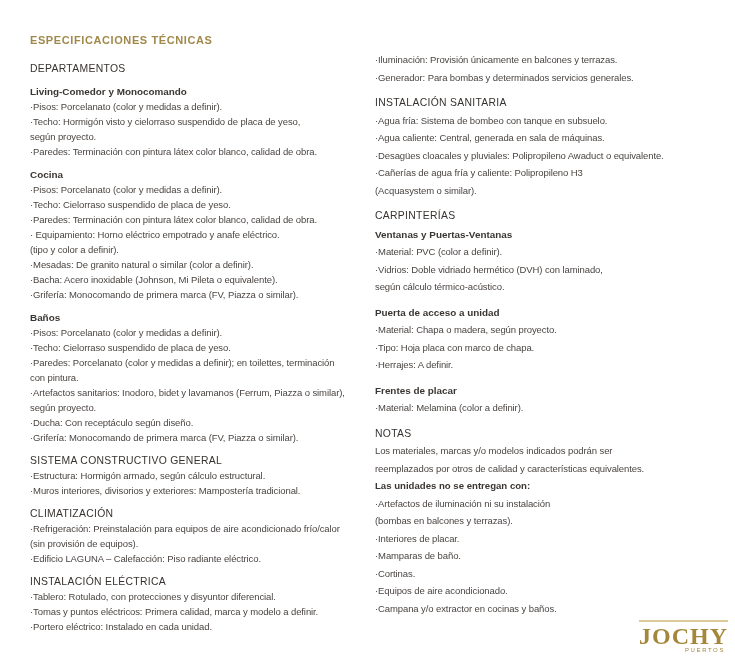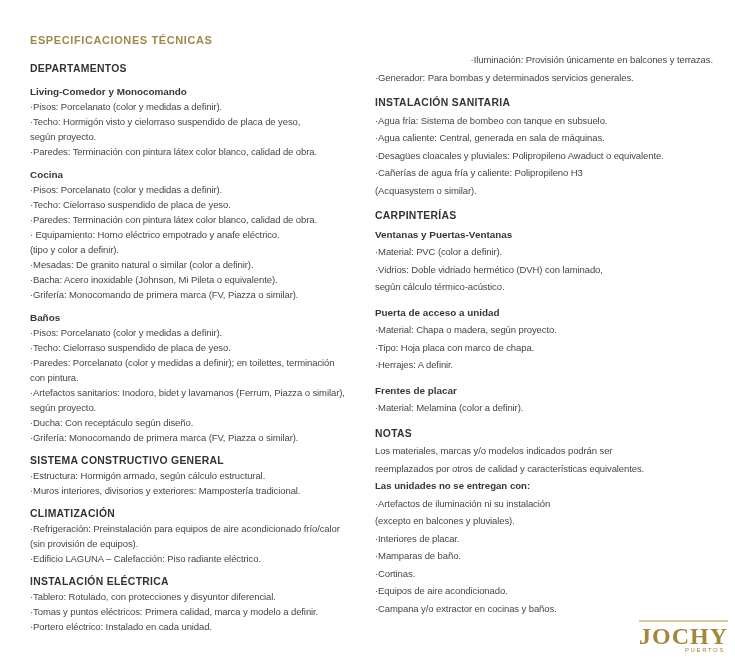--- a/index.html
+++ b/index.html
@@ -36,40 +36,40 @@
   .gap{flex:0 0 8px;}
   .col-right{flex:1 1 auto;}
   .line{
     font-size:9.5px;letter-spacing:-.1px;
     color:var(--body);
     white-space:nowrap;
   }
   .col-left .line{line-height:15px;}
   .col-right .line{line-height:17.5px;}
   .h1{
-    font-size:10.4px;font-weight:700;letter-spacing:.3px;
+    font-size:10.4px;font-weight:400;letter-spacing:.3px;
     color:var(--heading);
     white-space:nowrap;
   }
   .h2{
     font-size:9.9px;font-weight:600;letter-spacing:0;
     color:var(--subheading);
     white-space:nowrap;
   }
   .b-line{
     font-size:9.6px;font-weight:600;
     color:var(--subheading);
     white-space:nowrap;
   }
   .col-left .h1,.col-left .h2{line-height:15px;margin-top:8px;}
   .col-left .h1:first-child{margin-top:10px;}
   .col-right .h1,.col-right .h2{line-height:17.5px;margin-top:8px;}
   .col-right .h1 + .h2{margin-top:1px;}
   .col-right .b-line{line-height:17.5px;}
-  .col-right .line:first-child{margin-top:0;text-align:right;}
+  .col-right .line:first-child{margin-top:0;}
   .footer-logo{
     position:absolute;
     right:7px;top:612px;
     width:89px;
     text-align:center;
   }
   .gold-rule{
     height:2px;width:100%;
     background:var(--rule-gold);
     opacity:.85;
@@ -155,21 +155,21 @@
         <div class="line">·Material: Chapa o madera, según proyecto.</div>
         <div class="line">·Tipo: Hoja placa con marco de chapa.</div>
         <div class="line">·Herrajes: A definir.</div>
         <div class="h2">Frentes de placar</div>
         <div class="line">·Material: Melamina (color a definir).</div>
         <div class="h1">NOTAS</div>
         <div class="line">Los materiales, marcas y/o modelos indicados podrán ser</div>
         <div class="line">reemplazados por otros de calidad y características equivalentes.</div>
         <div class="b-line">Las unidades no se entregan con:</div>
         <div class="line">·Artefactos de iluminación ni su instalación</div>
-        <div class="line">(excepto en balcones y pluviales).</div>
+        <div class="line">(bombas en balcones y terrazas).</div>
         <div class="line">·Interiores de placar.</div>
         <div class="line">·Mamparas de baño.</div>
         <div class="line">·Cortinas.</div>
         <div class="line">·Equipos de aire acondicionado.</div>
         <div class="line">·Campana y/o extractor en cocinas y baños.</div>
       </div>
   </div>
   <div class="footer-logo">
     <div class="gold-rule"></div>
     <div class="brand">JOCHY</div>

